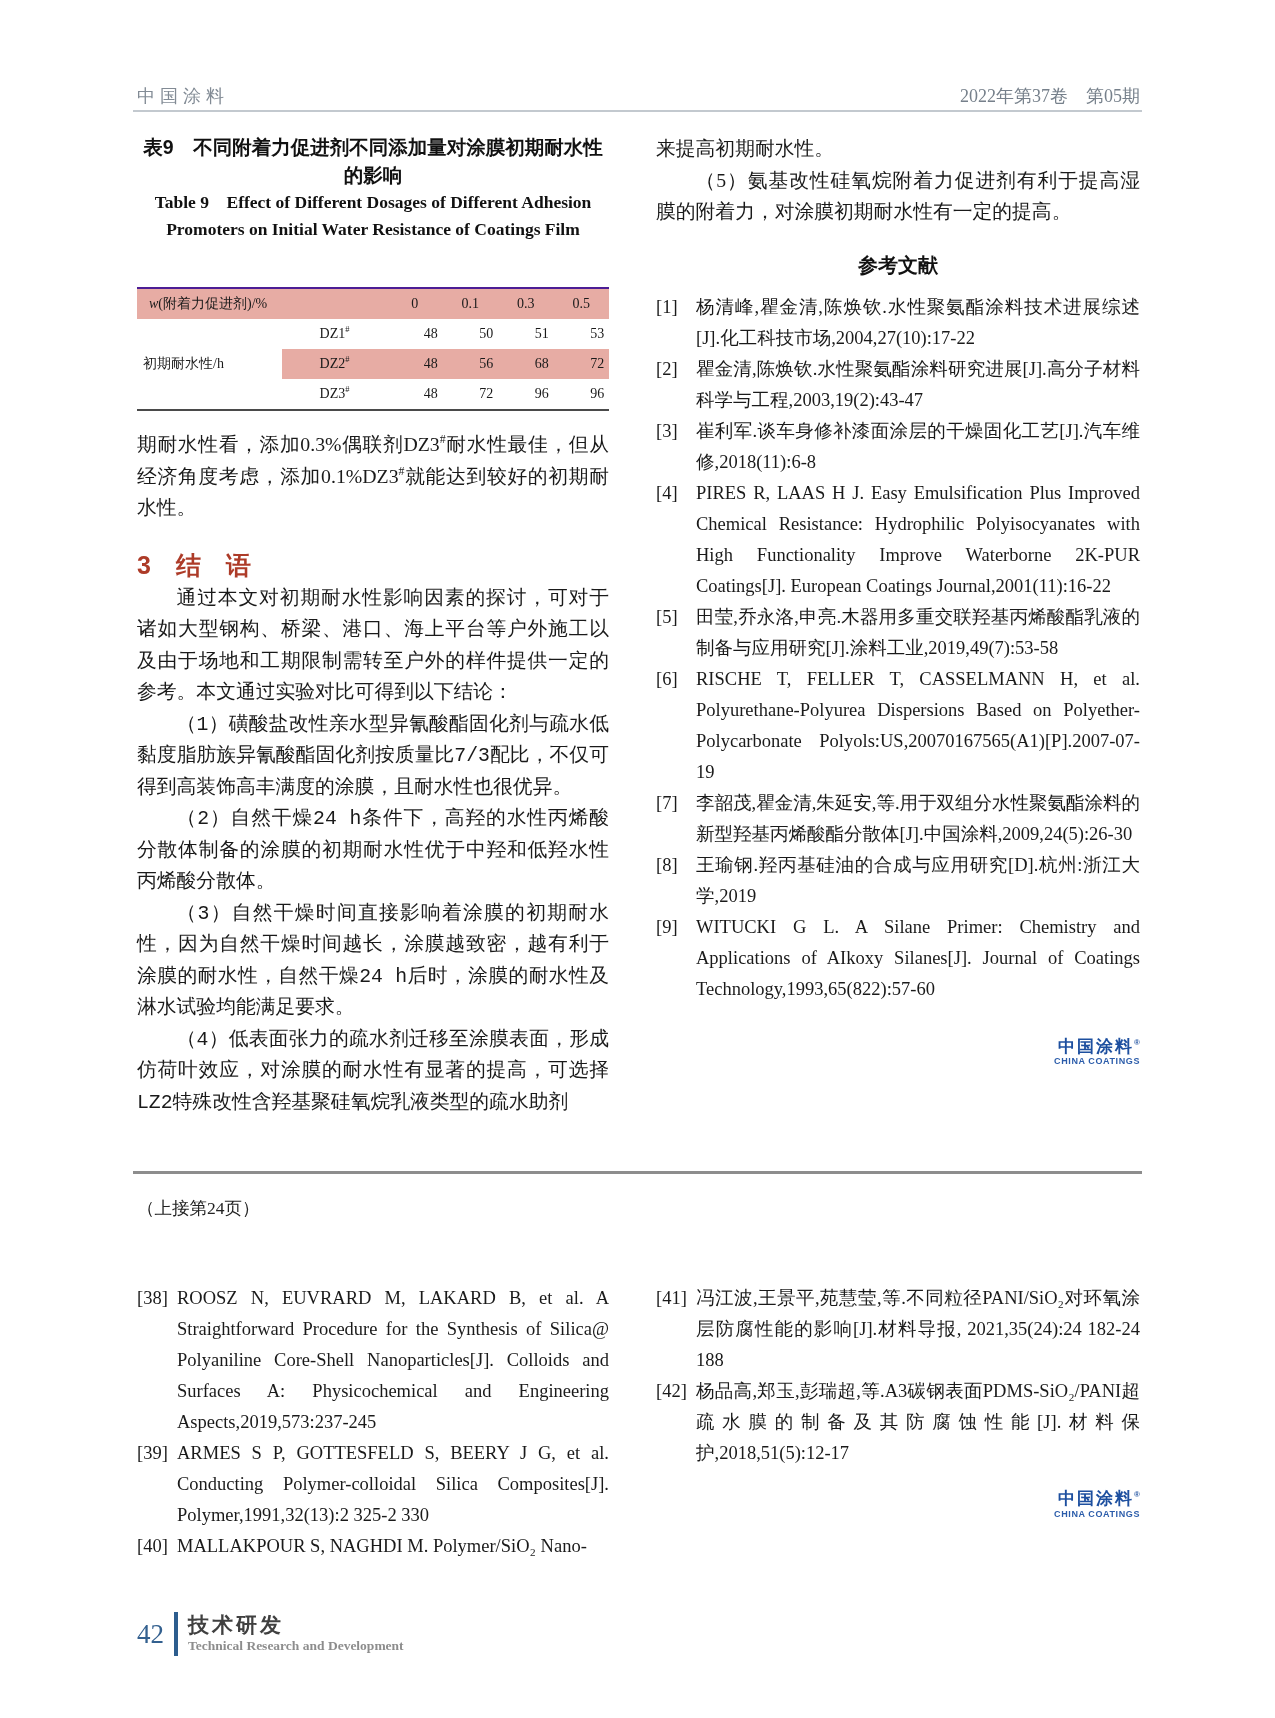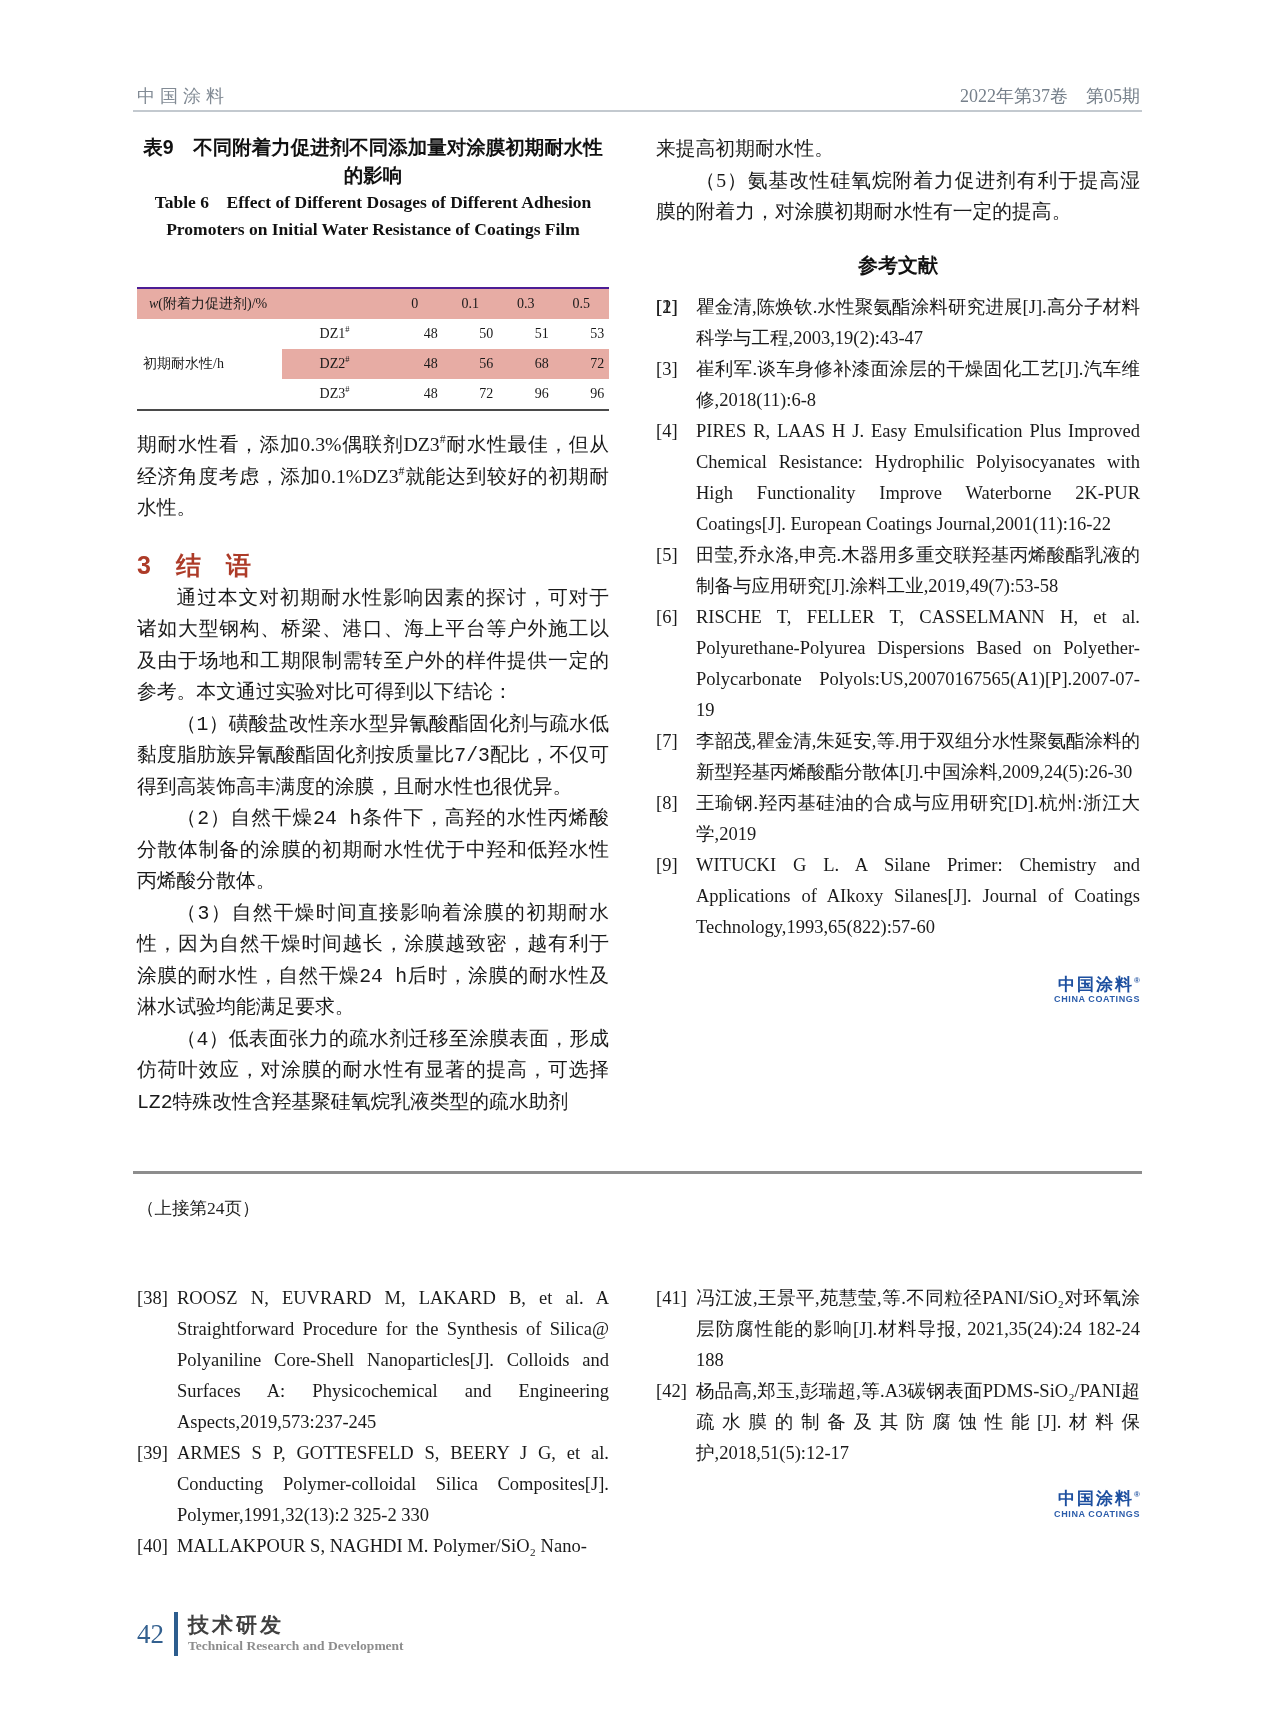--- a/index.html
+++ b/index.html
@@ -83,21 +83,21 @@
 <body>
 
 <div id="page">
 
   <div class="hdr-left">中国涂料</div>
   <div class="hdr-right">2022年第37卷　第05期</div>
   <div class="hdr-rule"></div>
 
   <div class="col-left">
     <div class="cap-zh">表9　不同附着力促进剂不同添加量对涂膜初期耐水性的影响</div>
-    <div class="cap-en">Table 6　Effect of Different Dosages of Different Adhesion Promoters on Initial Water Resistance of Coatings Film</div>
+    <div class="cap-en">Table 9　Effect of Different Dosages of Different Adhesion Promoters on Initial Water Resistance of Coatings Film</div>
 
     <div class="t9">
       <div class="t9-head pink">
         <div class="t9-hlabel"><span class="w-it">w</span><span>(附着力促进剂)/%</span></div>
         <div class="t9-val">0</div>
         <div class="t9-val">0.1</div>
         <div class="t9-val">0.3</div>
         <div class="t9-val">0.5</div>
       </div>
       <div class="t9-body">
@@ -141,21 +141,21 @@
     </div>
   </div>
 
   <div class="col-right">
     <div class="para">来提高初期耐水性。</div>
     <div class="para indent">（5）氨基改性硅氧烷附着力促进剂有利于提高湿膜的附着力，对涂膜初期耐水性有一定的提高。</div>
 
     <div class="refs-title">参考文献</div>
 
     <div class="refs">
-      <div class="ref"><span class="ref-num">[1]</span></div>
+      <div class="ref"><span class="ref-num">[1]</span><span>杨清峰,瞿金清,陈焕钦.水性聚氨酯涂料技术进展综述[J].化工科技市场,2004,27(10):17-22</span></div>
       <div class="ref"><span class="ref-num">[2]</span><span>瞿金清,陈焕钦.水性聚氨酯涂料研究进展[J].高分子材料科学与工程,2003,19(2):43-47</span></div>
       <div class="ref"><span class="ref-num">[3]</span><span>崔利军.谈车身修补漆面涂层的干燥固化工艺[J].汽车维修,2018(11):6-8</span></div>
       <div class="ref"><span class="ref-num">[4]</span><span>PIRES R, LAAS H J. Easy Emulsification Plus Improved Chemical Resistance: Hydrophilic Polyisocyanates with High Functionality Improve Waterborne 2K-PUR Coatings[J]. European Coatings Journal,2001(11):16-22</span></div>
       <div class="ref"><span class="ref-num">[5]</span><span>田莹,乔永洛,申亮.木器用多重交联羟基丙烯酸酯乳液的制备与应用研究[J].涂料工业,2019,49(7):53-58</span></div>
       <div class="ref"><span class="ref-num">[6]</span><span>RISCHE T, FELLER T, CASSELMANN H, et al. Polyurethane-Polyurea Dispersions Based on Polyether-Polycarbonate Polyols:US,20070167565(A1)[P].2007-07-19</span></div>
       <div class="ref"><span class="ref-num">[7]</span><span>李韶茂,瞿金清,朱延安,等.用于双组分水性聚氨酯涂料的新型羟基丙烯酸酯分散体[J].中国涂料,2009,24(5):26-30</span></div>
       <div class="ref"><span class="ref-num">[8]</span><span>王瑜钢.羟丙基硅油的合成与应用研究[D].杭州:浙江大学,2019</span></div>
       <div class="ref"><span class="ref-num">[9]</span><span>WITUCKI G L. A Silane Primer: Chemistry and Applications of AIkoxy Silanes[J]. Journal of Coatings Technology,1993,65(822):57-60</span></div>
     </div>
 

